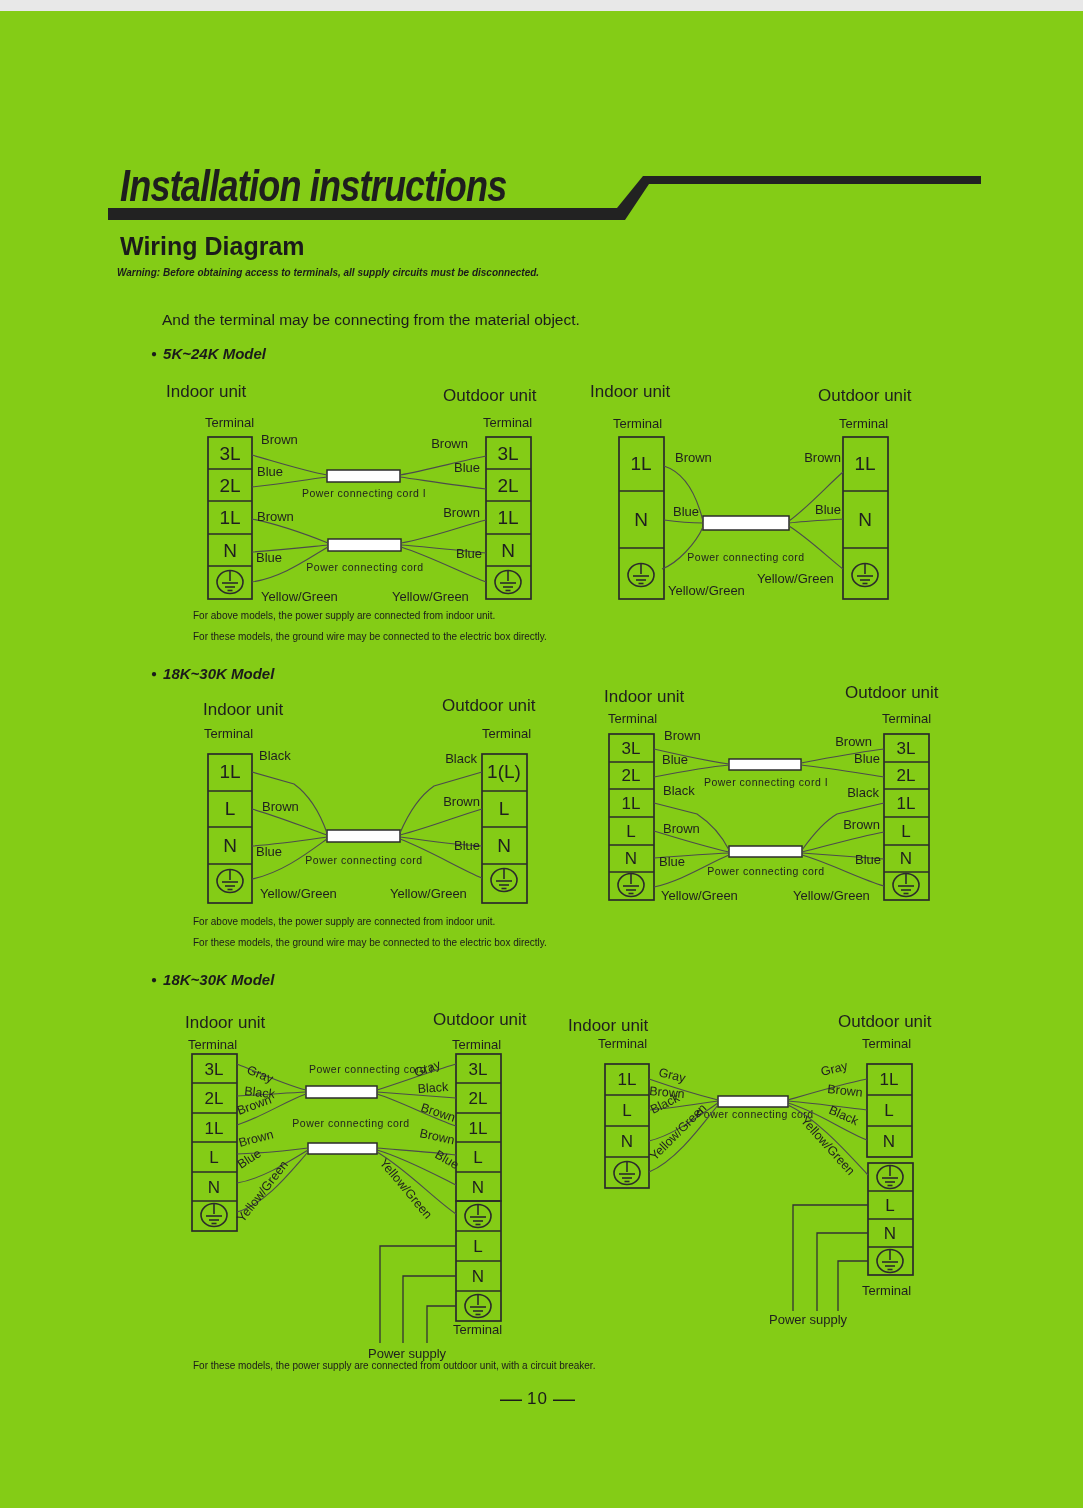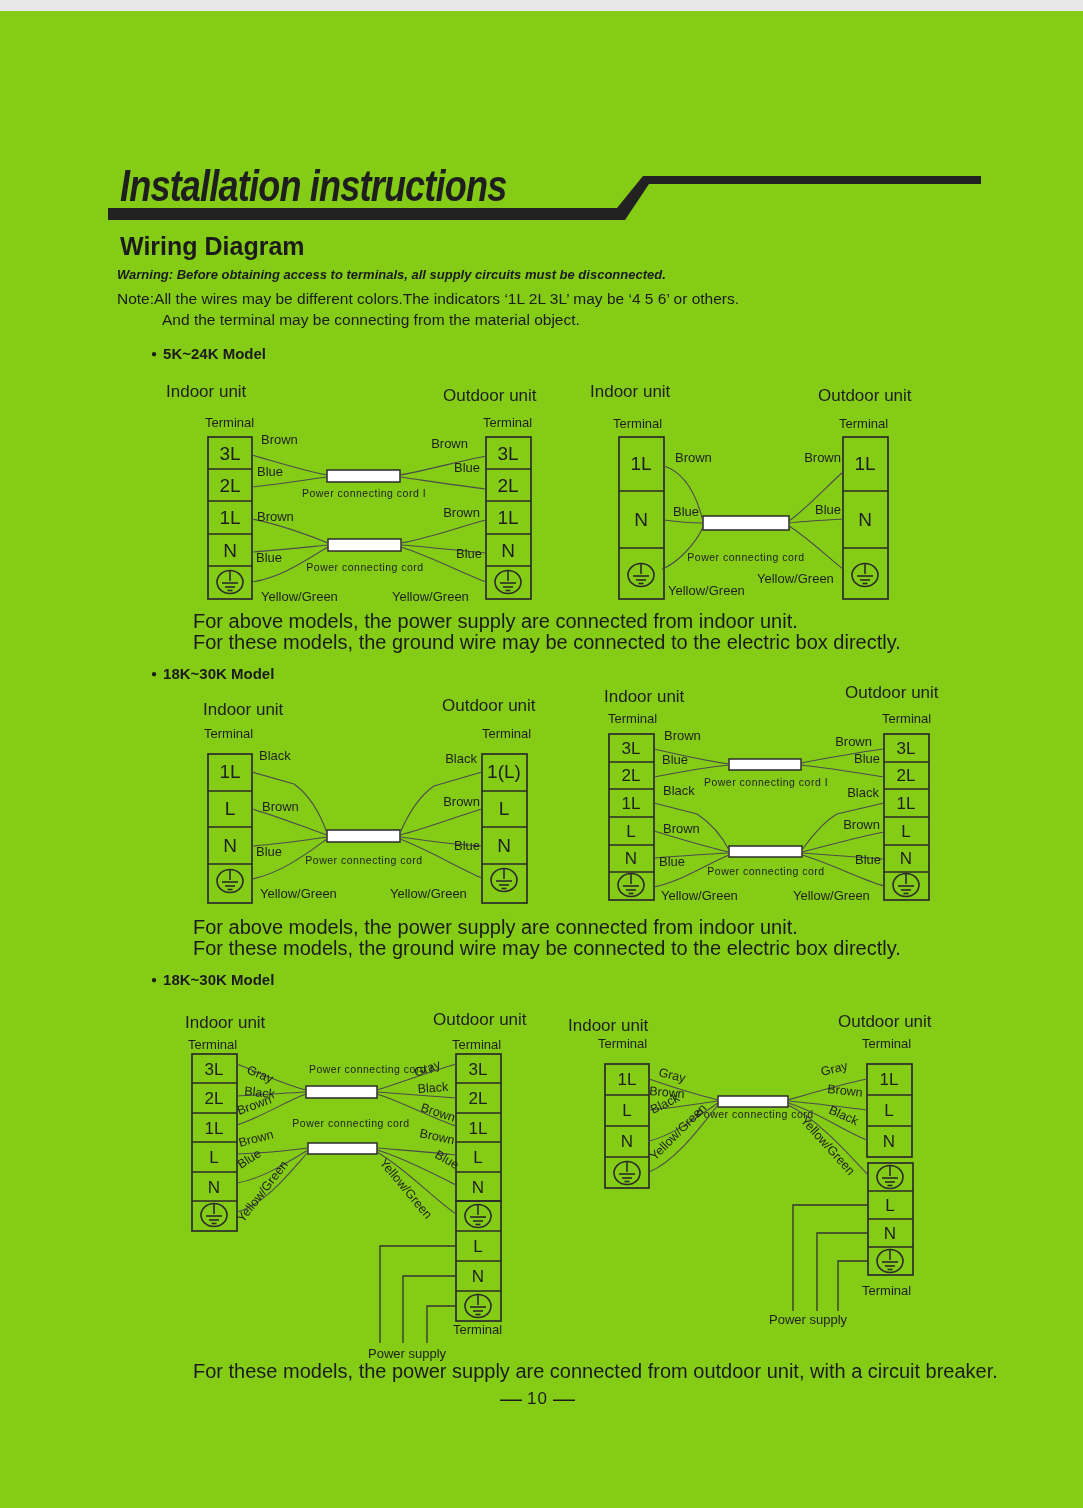--- a/index.html
+++ b/index.html
@@ -2,25 +2,25 @@
 <html><head>
 <meta charset="utf-8">
 <style>
   html,body{margin:0;padding:0;background:#e8e8e8;}
   #page{position:relative;width:1083px;height:1508px;background:#84cc16;overflow:hidden;
         font-family:"Liberation Sans","DejaVu Sans",sans-serif;color:#1b1b1b;margin-top:11px;}
   .abs{position:absolute;white-space:nowrap;}
   .title{left:120px;top:150px;font-size:44px;font-weight:700;font-style:italic;
          transform:scaleX(.82);transform-origin:left top;letter-spacing:-1px;color:#1e1e1e;}
   .h2{left:120px;top:221px;font-size:25px;font-weight:700;}
-  .warning{left:117px;top:256px;font-size:13px;font-weight:700;font-style:italic;}
+  .warning{left:117px;top:256px;font-size:10px;font-weight:700;font-style:italic;}
   .note{font-size:15.5px;}
-  .bullet{font-size:15px;font-weight:700;}
+  .bullet{font-size:15px;font-weight:700;font-style:italic;}
   .bullet .dot{font-size:10px;vertical-align:2px;margin-right:6px;}
-  .fn{font-size:20px;}
+  .fn{font-size:10px;}
   .footer{left:500px;top:1375px;display:flex;align-items:center;gap:5px;font-size:22px;}
   .footer .num{font-size:17px;letter-spacing:1px;}
   svg{position:absolute;left:0;top:0;}
   svg text{font-family:"Liberation Sans","DejaVu Sans",sans-serif;fill:#1f1f1f;}
   .box{fill:none;stroke:#2b2b2b;stroke-width:1.7;}
   .div{stroke:#2b2b2b;stroke-width:1.4;}
   .cord{fill:#ffffff;stroke:#2b2b2b;stroke-width:1.5;}
   .w{fill:none;stroke:#4c4c4c;stroke-width:1.1;}
   .pw{fill:none;stroke:#333;stroke-width:1.3;}
   .tu{font-size:17px;}
@@ -33,21 +33,20 @@
   .gnd{fill:none;stroke:#2b2b2b;stroke-width:1.6;}
 </style>
 </head>
 <body>
 
 <div id="page">
 
   <div class="abs title">Installation instructions</div>
   <div class="abs h2">Wiring Diagram</div>
   <div class="abs warning">Warning: Before obtaining access to terminals, all supply circuits must be disconnected.</div>
-  <div class="abs note" style="left:117px;top:279px">Note:All the wires may be different colors.The indicators ‘1L 2L 3L’ may be ‘4 5 6’ or others.</div>
   <div class="abs note" style="left:162px;top:300px">And the terminal may be connecting from the material object.</div>
 
   <div class="abs bullet" style="left:151px;top:334px"><span class="dot">●</span><span>5K~24K Model</span></div>
   <div class="abs bullet" style="left:151px;top:654px"><span class="dot">●</span><span>18K~30K Model</span></div>
   <div class="abs bullet" style="left:151px;top:960px"><span class="dot">●</span><span>18K~30K Model</span></div>
 
   <div class="abs fn" style="left:193px;top:599px">For above models, the power supply are connected from indoor unit.</div>
   <div class="abs fn" style="left:193px;top:620px">For these models, the ground wire may be connected to the electric box directly.</div>
   <div class="abs fn" style="left:193px;top:905px">For above models, the power supply are connected from indoor unit.</div>
   <div class="abs fn" style="left:193px;top:926px">For these models, the ground wire may be connected to the electric box directly.</div>

